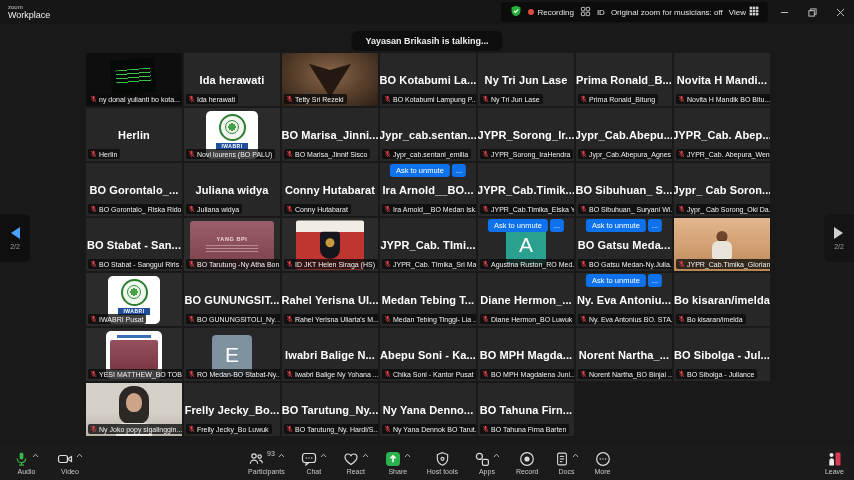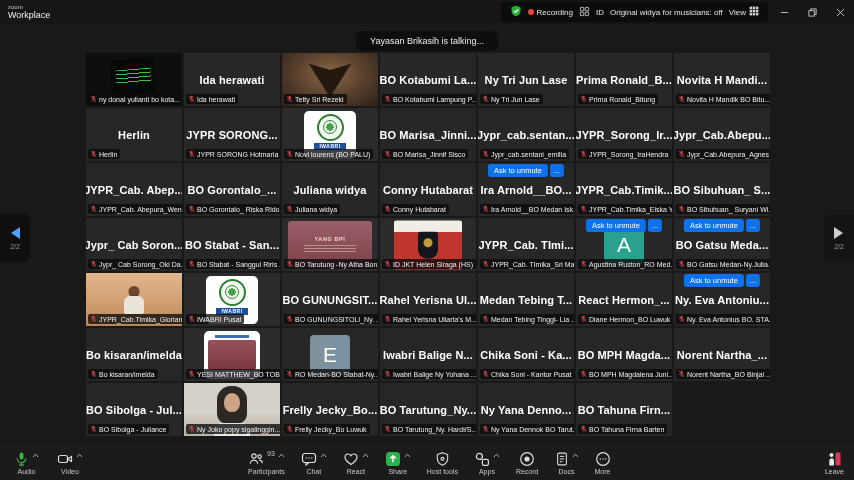--- a/index.html
+++ b/index.html
@@ -14,21 +14,21 @@
   .tb-pill{position:absolute;right:86px;top:2px;height:20px;display:flex;align-items:center;gap:6px;
            background:#0c0c0c;border-radius:4px;padding:0 9px;font-size:8px;color:#e3e3e3;white-space:nowrap;}
   .rec{display:flex;align-items:center;gap:3px;}
   .rec-dot{width:6px;height:6px;border-radius:50%;background:#e04a3f;display:inline-block;}
   .viewbtn{display:flex;align-items:center;gap:3px;justify-content:space-between;}
   .win-controls{position:absolute;right:0;top:0;height:24px;display:flex;}
   .win-btn{width:28px;height:24px;display:flex;align-items:center;justify-content:center;color:#cfcfcf;}
 
   
   .toast{position:absolute;top:31px;left:50%;transform:translateX(-50%);background:#0e0e0e;border-radius:6px;
-         padding:5px 14px;font-size:9px;color:#ededed;z-index:9;white-space:nowrap;}
+         padding:5px 14px;font-size:9px;color:#ededed;z-index:9;white-space:nowrap;font-weight:bold;}
 
   
   .grid{position:absolute;left:86px;top:53px;display:grid;grid-template-columns:repeat(7,96px);
         grid-auto-rows:53px;gap:2px;}
   .tile{position:relative;background:#272727;overflow:hidden;}
   .center-name{position:absolute;inset:0;display:flex;align-items:center;justify-content:center;
                font-weight:bold;font-size:11px;color:#fff;white-space:nowrap;overflow:hidden;letter-spacing:.1px;}
   .chip{position:absolute;left:2px;bottom:2px;display:flex;align-items:center;gap:2px;z-index:4;
         background:rgba(10,10,10,.78);border-radius:2px;padding:1px 3px 1px 2px;max-width:92px;
         font-size:7px;color:#f2f2f2;white-space:nowrap;overflow:hidden;}
@@ -128,21 +128,21 @@
     </span>
     <span>
       <svg width="11" height="11" viewBox="0 0 16 16" fill="none" stroke="#cfcfcf" stroke-width="1.3">
           <rect x="2" y="2" width="5" height="5" rx="1"></rect>
           <rect x="9" y="2" width="5" height="5" rx="1"></rect>
           <rect x="2" y="9" width="5" height="5" rx="1"></rect>
           <rect x="9" y="9" width="5" height="5" rx="1"></rect>
         </svg>
     </span>
     <span>ID</span>
-    <span>Original widya for musicians: off</span>
+    <span>Original zoom for musicians: off</span>
     <span class="viewbtn">
       <span>View</span>
       <span>
         <svg width="10" height="10" viewBox="0 0 16 16" fill="#cfcfcf">
             <rect x="1" y="1" width="4" height="4"></rect>
             <rect x="6" y="1" width="4" height="4"></rect>
             <rect x="11" y="1" width="4" height="4"></rect>
             <rect x="1" y="6" width="4" height="4"></rect>
             <rect x="6" y="6" width="4" height="4"></rect>
             <rect x="11" y="6" width="4" height="4"></rect>
@@ -282,34 +282,20 @@
             <rect x="6" y="1.5" width="4.5" height="8" rx="2.2" fill="#e8434a"></rect>
             <path d="M3.5 8.5a4.8 4.8 0 0 0 9.5 0" stroke="#e8434a" stroke-width="1.4"></path>
             <line x1="8.2" y1="13.5" x2="8.2" y2="16" stroke="#e8434a" stroke-width="1.4"></line>
             <line x1="2" y1="2" x2="14" y2="16" stroke="#e8434a" stroke-width="1.6"></line>
           </svg>
         </span>
         <span class="chip-text">Herlin</span>
       </div>
     </div>
     <div class="tile">
-      <div class="center-name">JYPR SORONG...</div>
-      <div class="chip">
-        <span class="mic">
-          <svg width="7" height="8" viewBox="0 0 16 18" fill="none">
-            <rect x="6" y="1.5" width="4.5" height="8" rx="2.2" fill="#e8434a"></rect>
-            <path d="M3.5 8.5a4.8 4.8 0 0 0 9.5 0" stroke="#e8434a" stroke-width="1.4"></path>
-            <line x1="8.2" y1="13.5" x2="8.2" y2="16" stroke="#e8434a" stroke-width="1.4"></line>
-            <line x1="2" y1="2" x2="14" y2="16" stroke="#e8434a" stroke-width="1.6"></line>
-          </svg>
-        </span>
-        <span class="chip-text">JYPR SORONG Hotmaria ...</span>
-      </div>
-    </div>
-    <div class="tile">
       <div class="thumb v-iwabri-badge">
         <div class="logo-card">
           <div class="logo-ring">
             <span class="logo-core"></span>
           </div>
           <div class="logo-banner">IWABRI</div>
         </div>
       </div>
       <div class="chip">
         <span class="mic">
@@ -670,21 +656,21 @@
             <rect x="6" y="1.5" width="4.5" height="8" rx="2.2" fill="#e8434a"></rect>
             <path d="M3.5 8.5a4.8 4.8 0 0 0 9.5 0" stroke="#e8434a" stroke-width="1.4"></path>
             <line x1="8.2" y1="13.5" x2="8.2" y2="16" stroke="#e8434a" stroke-width="1.4"></line>
             <line x1="2" y1="2" x2="14" y2="16" stroke="#e8434a" stroke-width="1.6"></line>
           </svg>
         </span>
         <span class="chip-text">Medan Tebing Tinggi- Lia ...</span>
       </div>
     </div>
     <div class="tile">
-      <div class="center-name">React Hermon_...</div>
+      <div class="center-name">Diane Hermon_...</div>
       <div class="chip">
         <span class="mic">
           <svg width="7" height="8" viewBox="0 0 16 18" fill="none">
             <rect x="6" y="1.5" width="4.5" height="8" rx="2.2" fill="#e8434a"></rect>
             <path d="M3.5 8.5a4.8 4.8 0 0 0 9.5 0" stroke="#e8434a" stroke-width="1.4"></path>
             <line x1="8.2" y1="13.5" x2="8.2" y2="16" stroke="#e8434a" stroke-width="1.4"></line>
             <line x1="2" y1="2" x2="14" y2="16" stroke="#e8434a" stroke-width="1.6"></line>
           </svg>
         </span>
         <span class="chip-text">Diane Hermon_BO Luwuk</span>
@@ -763,21 +749,21 @@
             <rect x="6" y="1.5" width="4.5" height="8" rx="2.2" fill="#e8434a"></rect>
             <path d="M3.5 8.5a4.8 4.8 0 0 0 9.5 0" stroke="#e8434a" stroke-width="1.4"></path>
             <line x1="8.2" y1="13.5" x2="8.2" y2="16" stroke="#e8434a" stroke-width="1.4"></line>
             <line x1="2" y1="2" x2="14" y2="16" stroke="#e8434a" stroke-width="1.6"></line>
           </svg>
         </span>
         <span class="chip-text">Iwabri Balige Ny Yohana ...</span>
       </div>
     </div>
     <div class="tile">
-      <div class="center-name">Chika Soni - Ka...</div>
+      <div class="center-name">Abepu Soni - Ka...</div>
       <div class="chip">
         <span class="mic">
           <svg width="7" height="8" viewBox="0 0 16 18" fill="none">
             <rect x="6" y="1.5" width="4.5" height="8" rx="2.2" fill="#e8434a"></rect>
             <path d="M3.5 8.5a4.8 4.8 0 0 0 9.5 0" stroke="#e8434a" stroke-width="1.4"></path>
             <line x1="8.2" y1="13.5" x2="8.2" y2="16" stroke="#e8434a" stroke-width="1.4"></line>
             <line x1="2" y1="2" x2="14" y2="16" stroke="#e8434a" stroke-width="1.6"></line>
           </svg>
         </span>
         <span class="chip-text">Chika Soni - Kantor Pusat</span>

